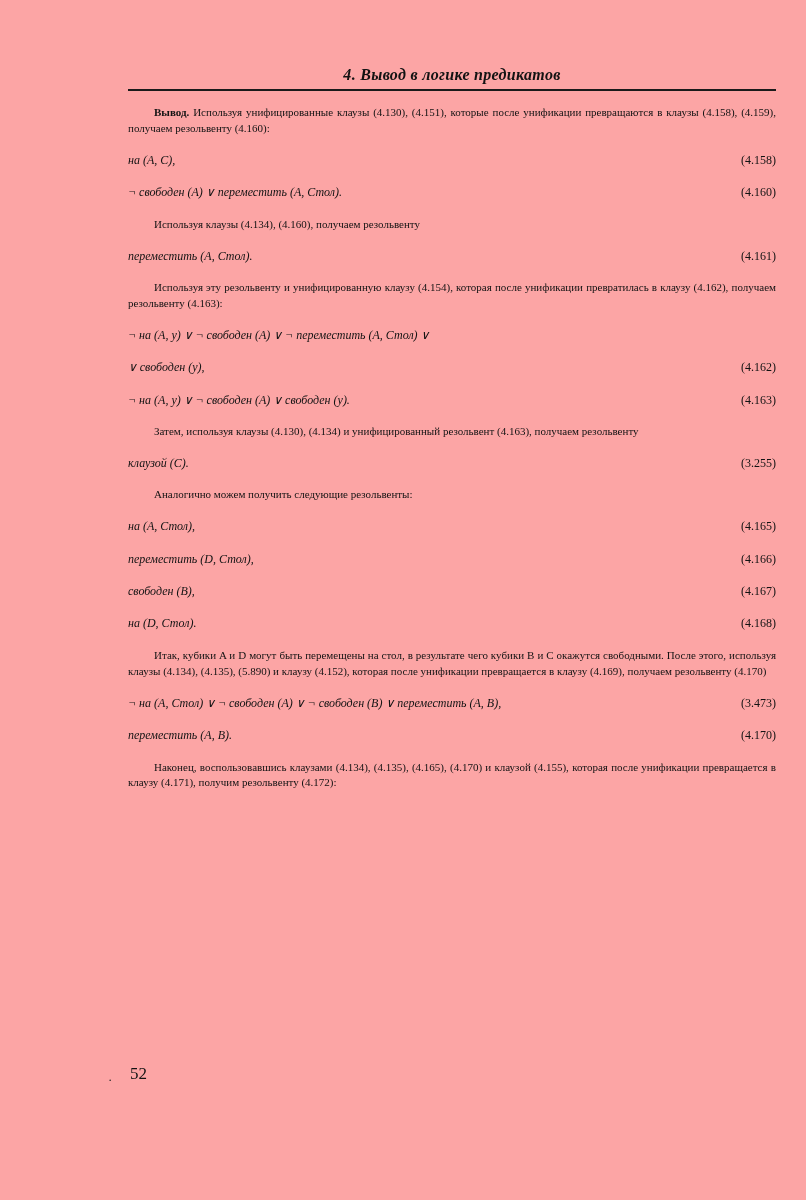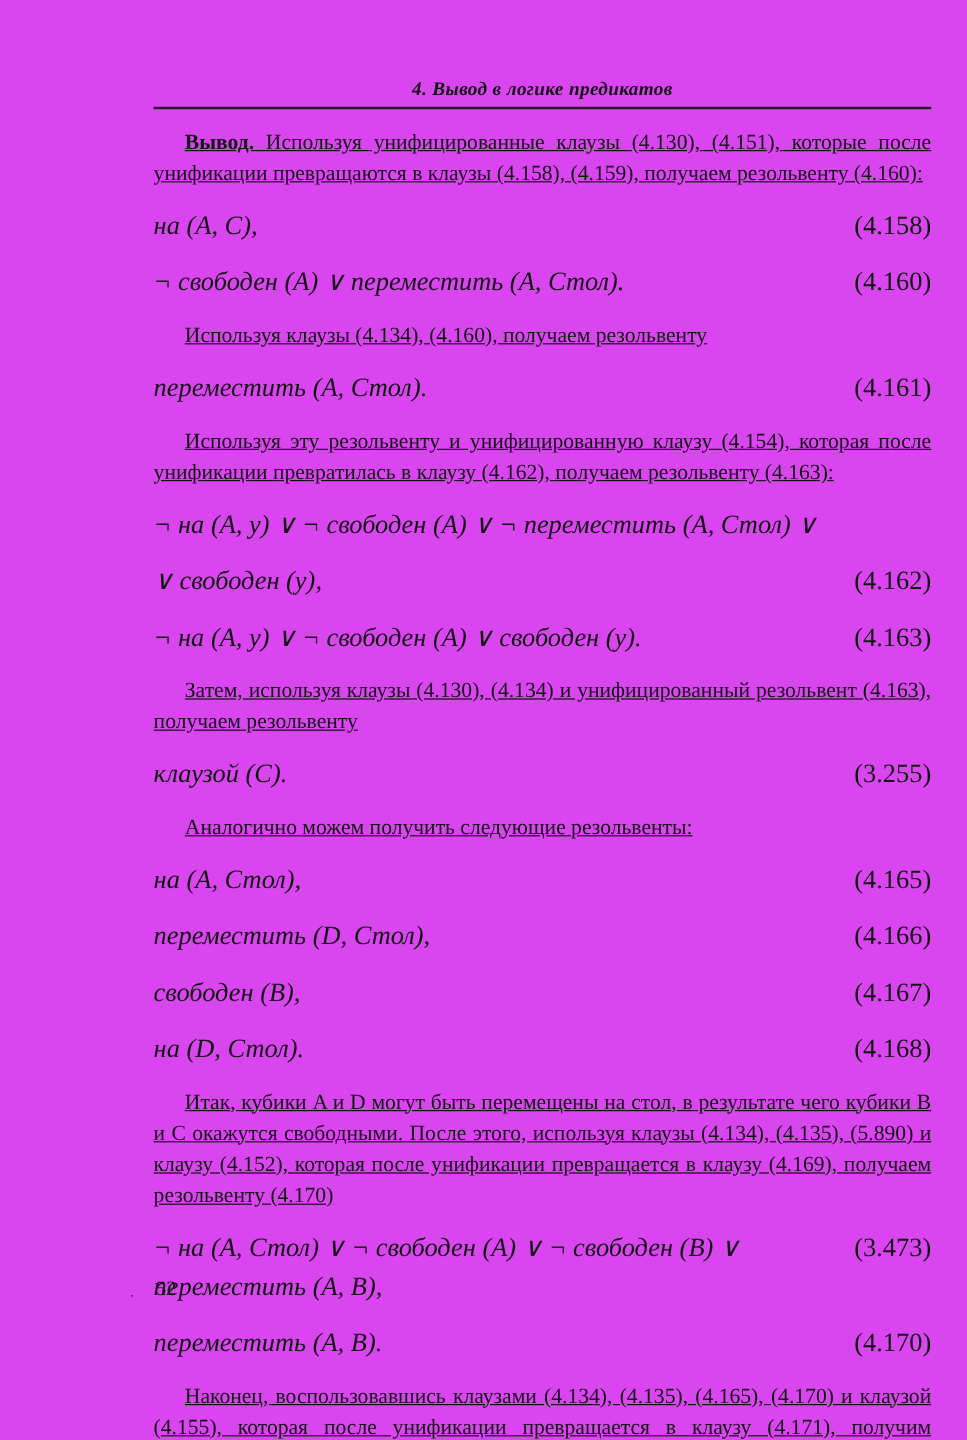--- a/index.html
+++ b/index.html
@@ -10,21 +10,21 @@
     width: 806px;
     height: 1200px;
     background: #fbfbf8;
     font-family: "Liberation Serif", serif;
     color: #131313;
   }
   .page {
     position: relative;
     width: 806px;
     height: 1200px;
-    background: #d946ef;
+    background: #fca5a5;
     overflow: hidden;
   }
   .content {
     position: absolute;
     left: 128px;
     top: 66px;
     width: 648px;
   }
   .running-header {
     text-align: center;
@@ -33,35 +33,34 @@
     font-size: 16px;
     letter-spacing: 0.3px;
     padding-bottom: 5px;
   }
   .header-rule {
     border: 0;
     border-bottom: 2px solid #1a1a1a;
     margin: 0 0 14px 0;
   }
   p.para {
-    font-size: 18px;
+    font-size: 11px;
     line-height: 1.45;
     text-align: justify;
     margin: 4px 0;
     text-indent: 26px;
-    text-decoration: underline;
   }
   p.para .lead {
     font-weight: bold;
   }
   .formula {
     display: flex;
     justify-content: space-between;
     align-items: baseline;
-    font-size: 22px;
+    font-size: 12px;
     line-height: 1.45;
     margin: 15px 0;
   }
   .formula .ftext {
     font-style: italic;
     padding-right: 12px;
   }
   .formula .fnum {
     font-style: normal;
     white-space: nowrap;

